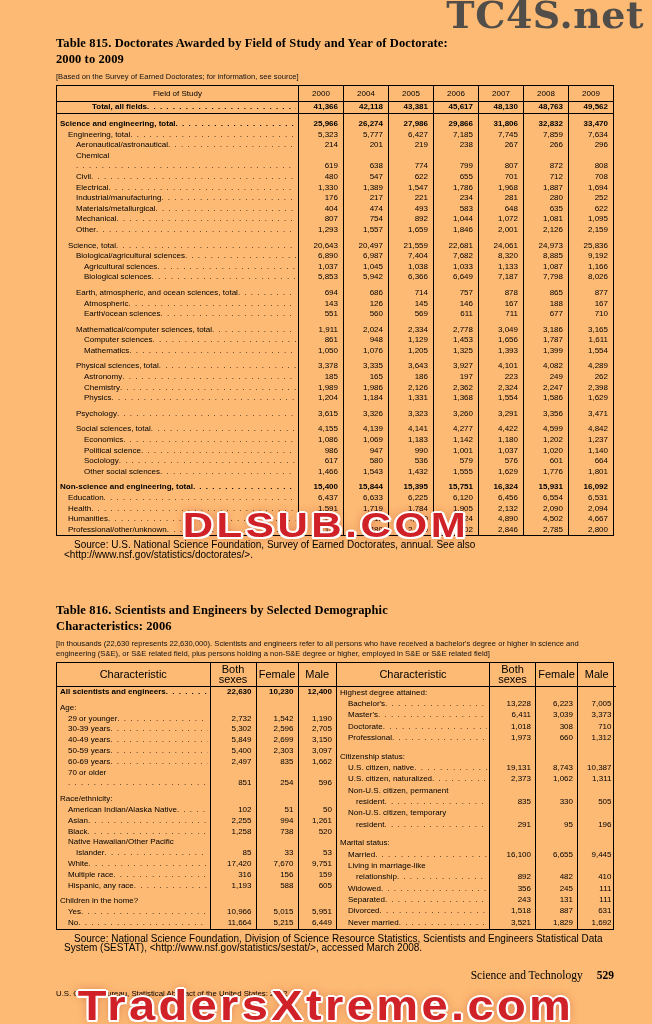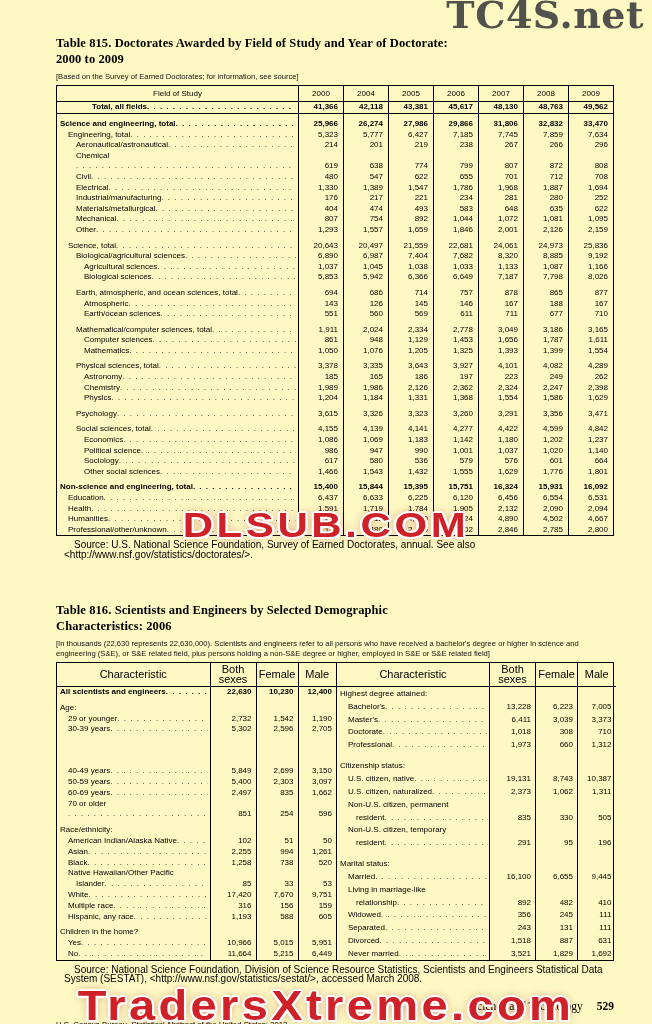--- a/index.html
+++ b/index.html
@@ -1,17 +1,17 @@
 <!DOCTYPE html>
 <html><head>
 <meta charset="utf-8">
 <style>
   *{box-sizing:border-box;margin:0;padding:0}
   html,body{background:#fff}
-  .page{position:relative;width:652px;height:1024px;background:#fef9c3;font-family:"Liberation Sans",sans-serif;color:#000;overflow:hidden}
+  .page{position:relative;width:652px;height:1024px;background:#fdba74;font-family:"Liberation Sans",sans-serif;color:#000;overflow:hidden}
   .content{position:absolute;left:56px;top:36px;width:558px}
   .tbl-title{font-family:"Liberation Serif",serif;font-weight:bold;font-size:12.5px;line-height:15.5px;letter-spacing:.1px;margin-bottom:5px}
   .tbl-note{font-size:7.6px;line-height:9.4px;margin-bottom:4px;color:#101010}
   table{border-collapse:collapse;width:100%}
   .t815{border:1px solid #000;font-size:8px;table-layout:fixed;margin-top:1px}
   .t815 th{font-weight:normal;font-size:8px;border-bottom:1px solid #000;padding:3px 0;text-align:center}
   .t815 th.yh,.t815 td.num{border-left:1px solid #000}
   .t815 td{padding:0;vertical-align:bottom}
   .t815 td.num{text-align:right;padding-right:5px;line-height:10.6px}
   .lab{display:flex;overflow:hidden;line-height:10.6px}
@@ -690,21 +690,21 @@
                   <span class="t">30-39 years</span>
                   <span class="dots"></span>
                 </div>
               </td>
               <td class="num">5,302</td>
               <td class="num">2,596</td>
               <td class="num">2,705</td>
             </tr>
             <tr class="">
               <td class="label">
-                <div class="lab" style="padding-left: 11px; margin-top: 31px;">
+                <div class="lab" style="padding-left: 11px;">
                   <span class="t">40-49 years</span>
                   <span class="dots"></span>
                 </div>
               </td>
               <td class="num">5,849</td>
               <td class="num">2,699</td>
               <td class="num">3,150</td>
             </tr>
             <tr class="">
               <td class="label">

